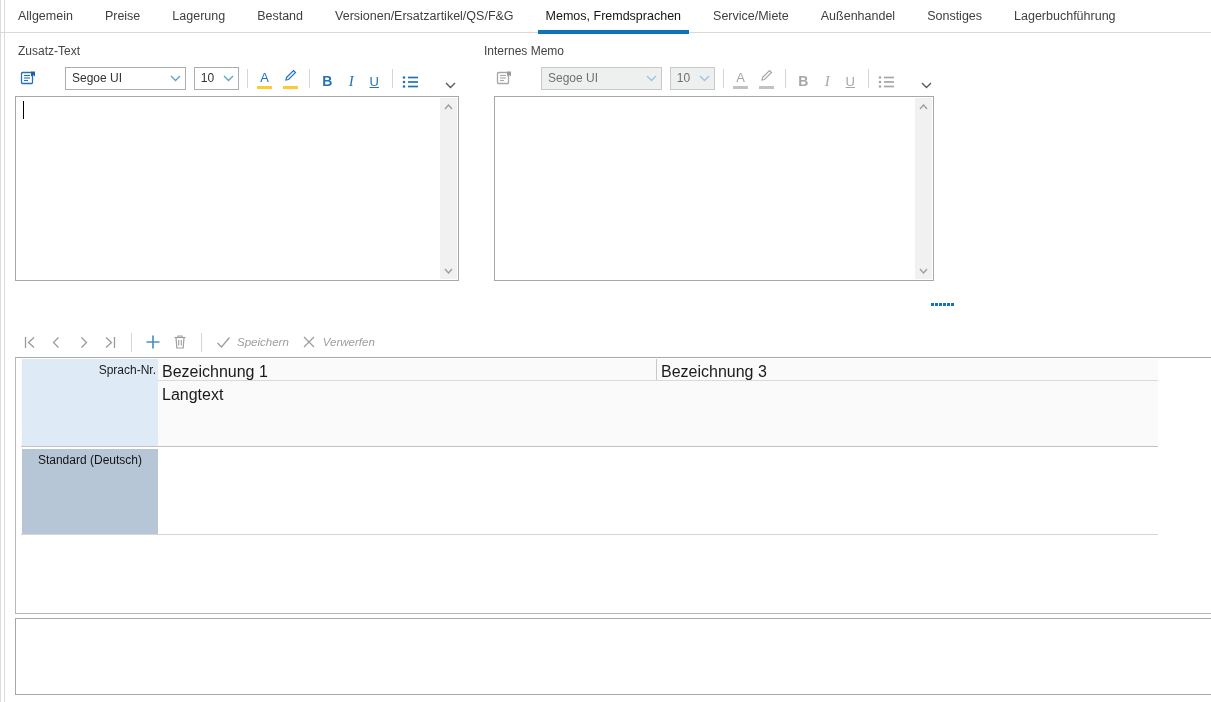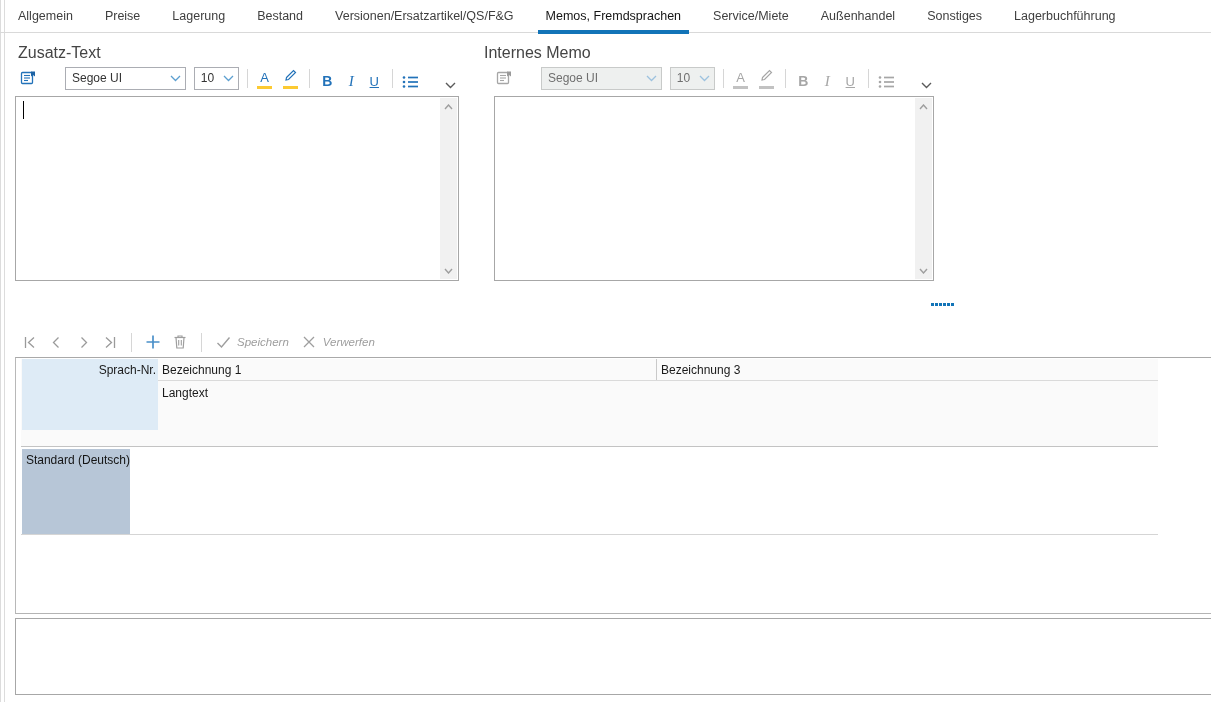--- a/index.html
+++ b/index.html
@@ -15,21 +15,21 @@
   .tabbar { position:absolute; left:0; top:0; width:1211px; height:33px;
     display:flex; align-items:center; gap:32px; padding-left:18px;
     border-bottom:1px solid #d9d9d9; }
   .tab { position:relative; font-size:12.5px; color:#3f3f3f; height:33px;
     display:flex; align-items:center; white-space:nowrap; cursor:default; }
   .tab.active { color:#151515; }
   .tab.active::after { content:""; position:absolute; left:-8px; right:-8px;
     bottom:-1px; height:4px; background:#1274b8; }
 
   
-  .section-label { position:absolute; font-size:16px; color:#444; }
+  .section-label { position:absolute; font-size:12px; color:#444; }
 
   .fmt-toolbar { position:absolute; height:24px; display:flex; align-items:center; }
   .tb-icon { display:flex; align-items:center; justify-content:center; }
   .combo { height:23px; border:1px solid #abadb3; background:#fff;
     display:flex; align-items:center; padding:0 4px 0 6px; font-size:12px; color:#333;margin-left:23px; }
   .combo .chev { margin-left:auto; }
   .vsep { width:1px; height:19px; background:#d6d6d6; }
   .fmt-btn { display:flex; flex-direction:column; align-items:center;
     justify-content:flex-end; height:22px; min-width:18px; cursor:default; }
   .fmt-letter { font-size:14px; line-height:15px; color:#2272b9; }
@@ -63,27 +63,27 @@
     width:18px; height:18px; }
   .rt-label { font-size:11.5px; color:#9d9d9d; margin-left:-4px;font-style:italic; }
   .rec-toolbar .vsep { margin:0 3px; }
 
   
   .grid { position:absolute; left:15px; top:357px; width:1196px; height:257px;
     border-top:1px solid #a9a9a9; border-left:1px solid #b8b8b8;
     border-bottom:1px solid #b4b4b4; background:#fff; }
   .grid * { position:absolute; }
   .grid-header-bg { left:5px; top:1px; width:1137px; height:88px; background:#fafafa; }
-  .col1-head { left:6px; top:1px; width:136px; height:71px; background:#deebf6;
+  .col1-head { left:6px; top:1px; width:136px; height:88px; background:#deebf6;
     font-size:12px; color:#1a1a1a; text-align:right; padding:4px 2px 0 0; }
-  .hdr-label { font-size:12px; color:#1a1a1a; white-space:nowrap; }
+  .hdr-label { font-size:16px; color:#1a1a1a; white-space:nowrap; }
   .hline { height:1px; background:#dadada; }
   .grid .colsep { left:640px; top:1px; width:1px; height:21px; background:#c9c9c9; }
-  .row-sel-cell { left:6px; top:91px; width:108px; height:85px; background:#b7c6d7;
-    font-size:12px; color:#141414; text-align:right; padding:4px 0 0 0; }
+  .row-sel-cell { left:6px; top:91px; width:136px; height:85px; background:#b7c6d7;
+    font-size:12px; color:#141414; text-align:right; padding:4px 16px 0 0; }
 
   
   .bottom-box { position:absolute; left:15px; top:618px; width:1196px; height:77px;
     background:#fff; border:1px solid #a7a7a7; border-right:none; }
 </style>
 </head>
 <body>
 
 <div id="app">
 

